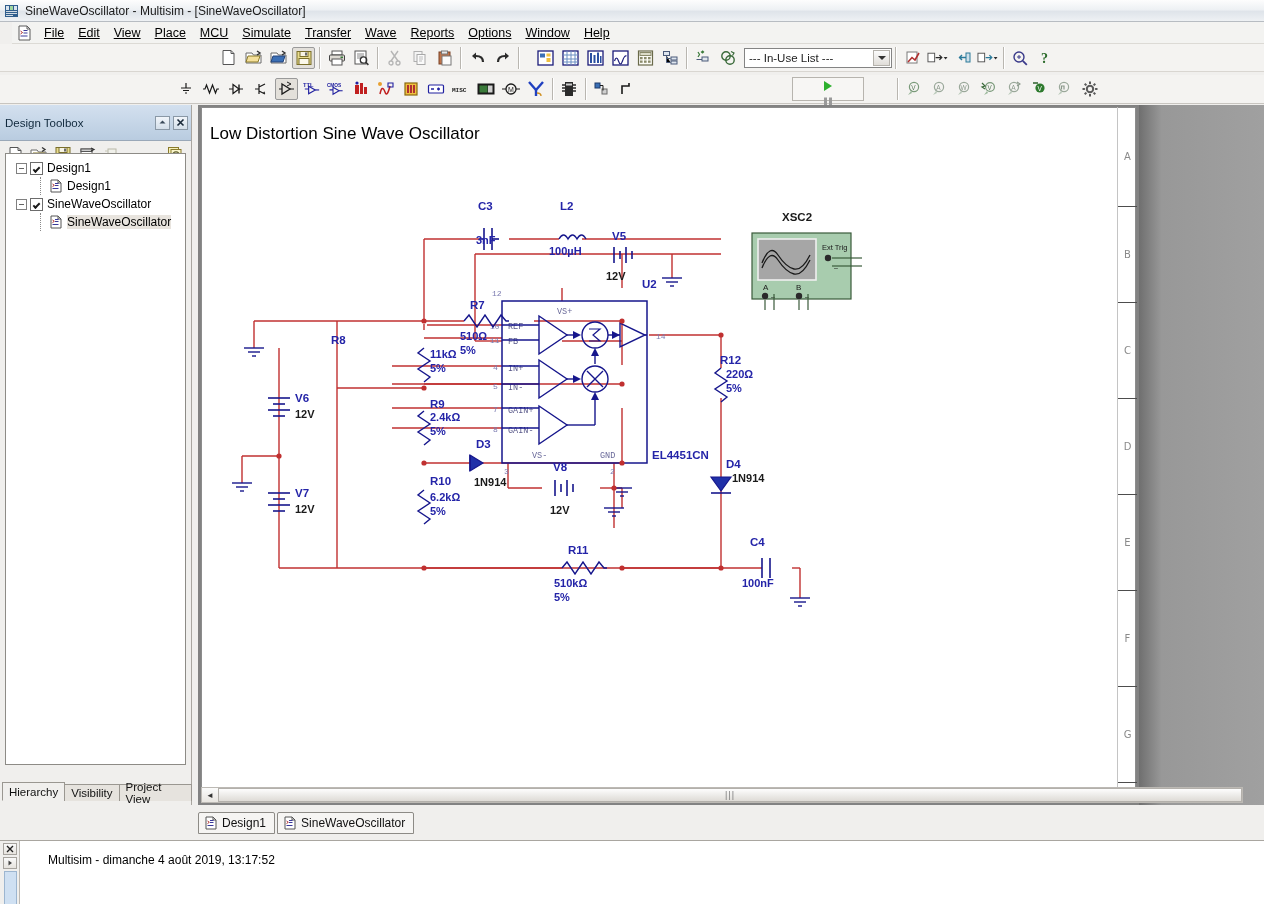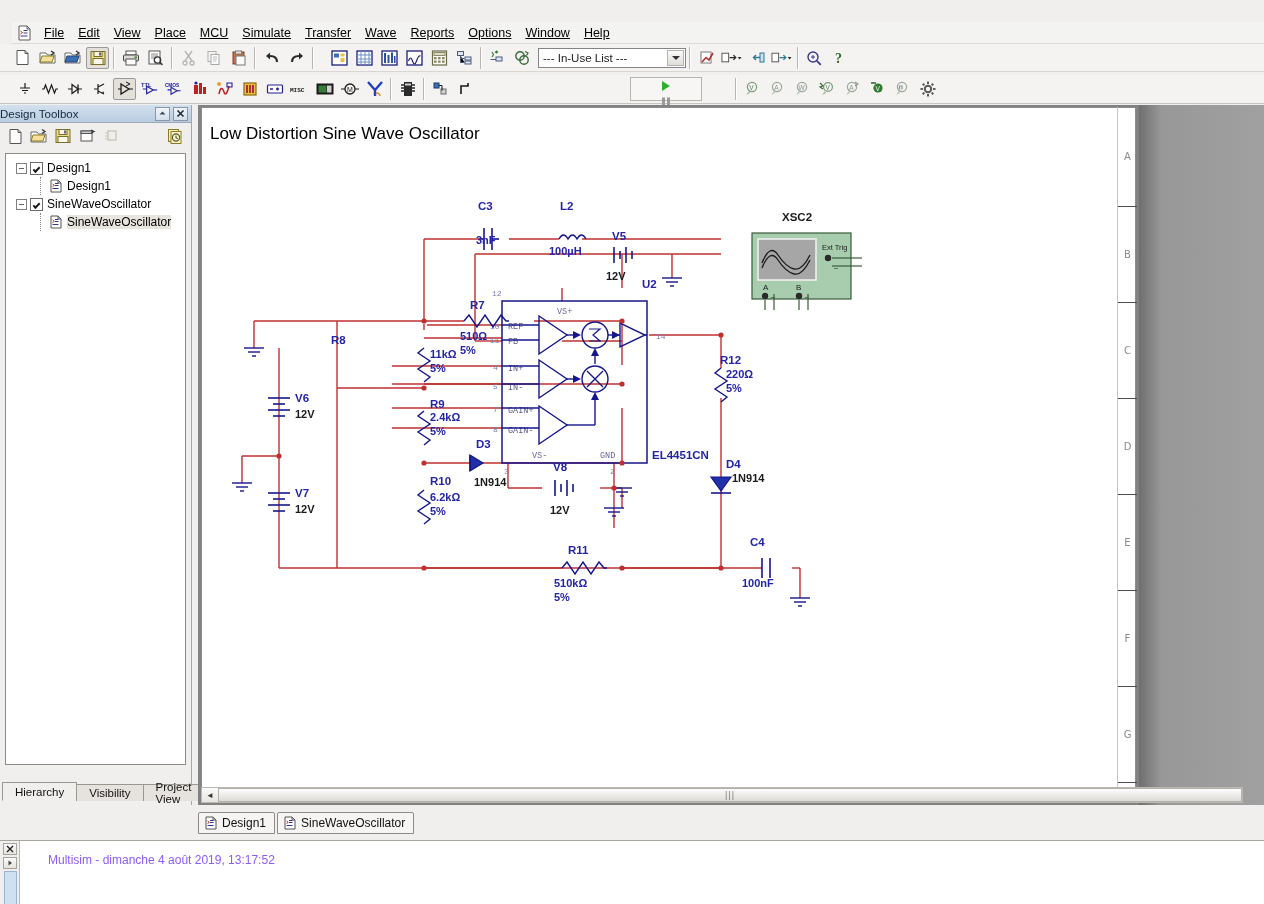--- a/index.html
+++ b/index.html
@@ -37,20 +37,21 @@
   .menu-item {
     padding: 2px 7px; font-size: 12.5px; color: #000; cursor: default; white-space: nowrap;
   }
   .menu-item u { text-decoration: underline; }
 
   
   .toolbar {
     position: absolute; left: 0; width: 1264px; height: 28px;
     background: #f4f3f1; display: flex; align-items: center;
     border-bottom: 1px solid #d9d6d1;
+    justify-content: center;
   }
   .toolbar.row1 { top: 44px; }
   .toolbar.row2 { top: 75px; border-bottom: 1px solid #c8c5c0; height: 29px;}
   .tb-btn {
     width: 23px; height: 22px; margin: 0 1px;
     display: flex; align-items: center; justify-content: center;
     border: 1px solid transparent; border-radius: 2px; cursor: default;
     position: relative;
   }
   .tb-btn.pressed { border: 1px solid #9a9a9a; background: #e3e0da; }
@@ -76,22 +77,23 @@
     border: 1px solid #b7b4ae; background: #f7f6f4; margin-left: 2px; padding: 0 2px; flex-direction: column;
   }
   .sim-label { font-size: 12px; color: #111; padding-left: 3px; padding-right: 8px; }
 
   
   .dtb {
     position: absolute; left: 0; top: 105px; width: 192px; height: 700px;
     background: #f0efed; border-right: 1px solid #a9a6a0;
   }
   .dtb-header {
-    height: 18px; background: linear-gradient(180deg,#d3e0ef,#b9cce0);
+    height: 36px; background: linear-gradient(180deg,#d3e0ef,#b9cce0);
     display: flex; align-items: center; border-bottom: 1px solid #9aa8b8;
+    padding-left: 5px;
   }
   .dtb-title { font-size: 11.5px; color: #10283c; flex: 1; }
   .dtb-hbtn {
     width: 15px; height: 14px; margin-right: 3px; border: 1px solid #8a98a6;
     background: linear-gradient(180deg,#f1f5fa,#d4dfea);
     display: flex; align-items: center; justify-content: center; font-size: 9px; color: #23313e;
   }
   .dtb-toolbar { height: 26px; display: flex; align-items: center; padding: 2px 3px; }
   .dtb-tb-btn { width: 24px; height: 22px; display: flex; align-items: center; justify-content: center; position: relative;}
   .dtb-spacer { flex: 1; }
@@ -115,21 +117,21 @@
     border-left: 2px solid #1a1a1a; border-bottom: 2px solid #1a1a1a;
     transform: rotate(-45deg);
   }
   .tree-sheeticon { width: 14px; height: 14px; margin-right: 4px; flex: none; position: relative; }
   .tree-label.sel { background: #e8e4de; }
   .dots-v { width: 1px; border-left: 1px dotted #8a8a8a; height: 18px; margin-left: 5px; margin-right: 8px; flex:none;}
 
   
   .dtb-tabs { position: absolute; left: 2px; bottom: 4px; display: flex; align-items: flex-end; }
   .dtb-tab {
-    height: 17px; padding: 0 12px; font-size: 11.5px;
+    height: 17px; padding: 0 6px; font-size: 11.5px;
     border: 1px solid #9a9791; border-bottom: none; background: #e6e3de;
     display: flex; align-items: center; margin-right: -1px; color: #111;
   }
   .dtb-tab.active { background: #f0efed; height: 19px; border-bottom: 1px solid #f0efed; }
 
   
   .canvas-frame {
     position: absolute; left: 198px; top: 105px; width: 1066px; height: 700px;
     background: #828282;
   }
@@ -194,30 +196,44 @@
   }
   .log-gutter-btn {
     width: 14px; height: 12px; margin: 2px auto 0; display: flex; align-items: center;
     justify-content: center; font-size: 9px; color: #222; border: 1px solid #a6a39e;
     background: linear-gradient(180deg,#fafafa,#e6e3de);
   }
   .log-scroll {
     position: absolute; left: 4px; top: 30px; width: 13px; height: 34px;
     background: #cfe0f2; border: 1px solid #9db6d0;
   }
-  .log-text { position: absolute; left: 48px; top: 12px; font-size: 12px; color: #8b5cf6; }
+  .log-text { position: absolute; left: 48px; top: 12px; font-size: 12px; color: #000000; }
 
   svg { display: block; }
   .nosel { user-select: none; }
 </style>
 </head>
 <body>
 
 <div id="app">
 
+  <div class="titlebar">
+    <span class="title-icon">
+      <svg width="16" height="16" viewBox="0 0 16 16">
+        <rect x="1" y="2" width="13" height="12" fill="#2f5d8c"></rect>
+        <rect x="2" y="3" width="3" height="4" fill="#d8e4ee"></rect>
+        <rect x="6" y="3" width="3" height="4" fill="#9fd6a0"></rect>
+        <rect x="10" y="3" width="3" height="4" fill="#d8e4ee"></rect>
+        <rect x="2" y="8" width="11" height="1" fill="#cfd9e2"></rect>
+        <rect x="2" y="10" width="11" height="1" fill="#cfd9e2"></rect>
+        <rect x="2" y="12" width="7" height="1" fill="#cfd9e2"></rect>
+      </svg>
+    </span>
+    <span class="title-text">SineWaveOscillator - Multisim - [SineWaveOscillator]</span>
+  </div>
 
   <div class="menubar nosel">
     <span class="menu-doc-icon">
       <svg width="18" height="18" viewBox="0 0 18 18">
         <path d="M3 2 h8 l3 3 v11 h-11 z" fill="#ffffff" stroke="#5a5a5a" stroke-width="1"></path>
         <path d="M11 2 v3 h3" fill="none" stroke="#5a5a5a" stroke-width="1"></path>
         <path d="M4.5 7 l2 1.5 l-2 1.5" fill="none" stroke="#b03030" stroke-width="1"></path>
         <path d="M7.5 6.5 h4 M7.5 9 h4 M4.5 12 h7" stroke="#3a3a9a" stroke-width="1"></path>
       </svg>
     </span>

